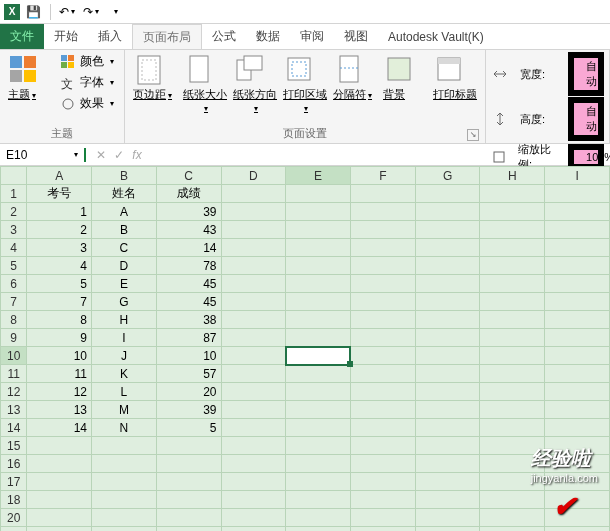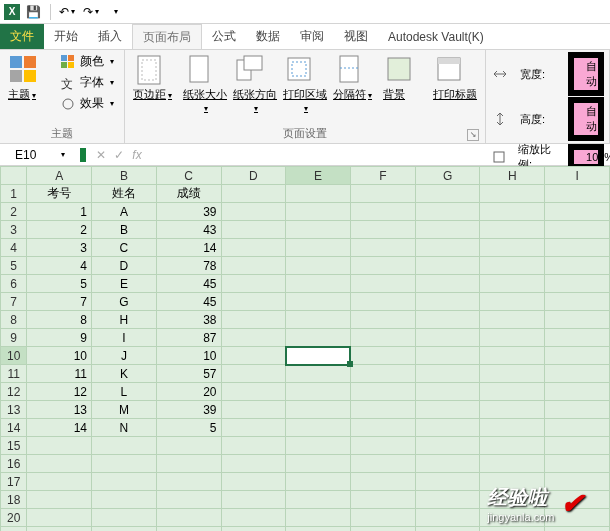--- a/index.html
+++ b/index.html
@@ -7,21 +7,21 @@
   
   
   .titlebar { background: #fff; height: 24px; display: flex; align-items: center; padding: 0 4px; gap: 4px; border-bottom: 1px solid #d4d4d4; }
   .titlebar .app-icon { width: 16px; height: 16px; background: #217346; color: #fff; font-size: 10px; font-weight: bold; display: flex; align-items: center; justify-content: center; }
   .qat-btn { width: 20px; height: 20px; display: flex; align-items: center; justify-content: center; cursor: pointer; }
   .qat-sep { width: 1px; height: 16px; background: #ccc; margin: 0 2px; }
   
   
   .tabs { display: flex; align-items: stretch; background: #fff; height: 26px; border-bottom: 1px solid #d4d4d4; }
   .tab { padding: 0 10px; display: flex; align-items: center; cursor: pointer; color: #444; font-size: 12px; }
-  .tab.file { background: #217346; color: #fde047; }
+  .tab.file { background: #217346; color: #86efac; }
   .tab.active { background: #f5f5f5; border: 1px solid #d4d4d4; border-bottom: none; color: #737373; }
   
   
   .ribbon { background: #f5f5f5; display: flex; border-bottom: 1px solid #d4d4d4; height: 94px; }
   .group { border-right: 1px solid #d4d4d4; padding: 2px 6px 0 6px; display: flex; flex-direction: column; }
   .group-body { flex: 1; display: flex; align-items: flex-start; gap: 2px; }
   .group-label { text-align: center; font-size: 11px; color: #666; padding: 2px 0; position: relative; }
   .group-label .launcher { position: absolute; right: 0; bottom: 2px; width: 12px; height: 12px; border: 1px solid #aaa; font-size: 8px; line-height: 10px; cursor: pointer; }
   
   .big-btn { display: flex; flex-direction: column; align-items: flex-start; width: 48px; cursor: pointer; padding: 2px; text-decoration: underline; }
@@ -33,21 +33,21 @@
   .theme-row { display: flex; align-items: center; gap: 4px; cursor: pointer; padding: 1px 4px; }
   .mini-icon { width: 16px; height: 16px; display: flex; align-items: center; justify-content: center; }
   
   .scale-rows { display: flex; flex-direction: column; gap: 1px; font-size: 11px; }
   .scale-row { display: flex; align-items: center; gap: 12px; }
   .scale-row .lbl { width: 36px; }
   .scale-row .val { border: 6px solid #000000; background: #f9a8d4; padding: 1px 12px; width: 36px; font-size: 11px; }
   
   
   .formula-bar { display: flex; align-items: center; height: 22px; border-bottom: 1px solid #d4d4d4; background: #fff; }
-  .namebox { width: 86px; border-right: 6px solid #15803d; padding: 0 15px; display: flex; align-items: center; justify-content: space-between; font-size: 12px; }
+  .namebox { width: 86px; border-right: 2px solid #15803d; padding: 0 6px; display: flex; align-items: center; justify-content: space-between; font-size: 12px; }
   .fb-btns { display: flex; align-items: center; gap: 0; padding: 0 6px; color: #aaa; }
   .fb-btn { width: 18px; text-align: center; cursor: pointer; }
   .fb-input { flex: 1; padding: 0 6px; }
   
   
   .grid-wrap { position: relative; }
   .grid { border-collapse: collapse; width: 100%; table-layout: fixed; }
   .grid th, .grid td { border: 1px solid #b8d4b8; height: 18px; font-size: 12px; padding: 0; }
   .grid th { background: #dfeedf; font-weight: normal; color: #333; text-align: center; }
   .grid th.corner { background: #dfeedf; width: 26px; }
@@ -56,21 +56,21 @@
   .grid th.colh.sel { background: #c4e0c4; }
   .grid th.rowh.sel { background: #c4e0c4; }
   .grid td { background: #dfeedf; }
   .grid td.sel { background: #fff; outline: 2px solid #217346; outline-offset: -1px; position: relative; }
   .grid td .cell { padding: 0 4px; white-space: nowrap; overflow: hidden; }
   .grid td .cell.num { text-align: right; }
   .grid td .cell.txt { text-align: center; }
   .fill-handle { position: absolute; right: -3px; bottom: -3px; width: 6px; height: 6px; background: #217346; }
   
   
-  .watermark { position: absolute; right: 26px; bottom: 8px; color: #fff; font-weight: bold; font-style: italic; font-size: 20px; text-shadow: 1px 1px 2px #000; display: flex; align-items: center; gap: 6px; }
+  .watermark { position: absolute; right: 12px; bottom: 8px; color: #fff; font-weight: bold; font-style: italic; font-size: 20px; text-shadow: 1px 1px 2px #000; display: flex; align-items: center; gap: 6px; flex-direction: column; }
   .watermark .check { color: #d00; font-size: 28px; }
   .watermark .url { font-size: 11px; font-style: normal; font-weight: normal; display: block; }
   
   svg { display: block; }
 </style>
 </head>
 <body>
 
 <div class="titlebar">
   <div class="app-icon">X</div>

